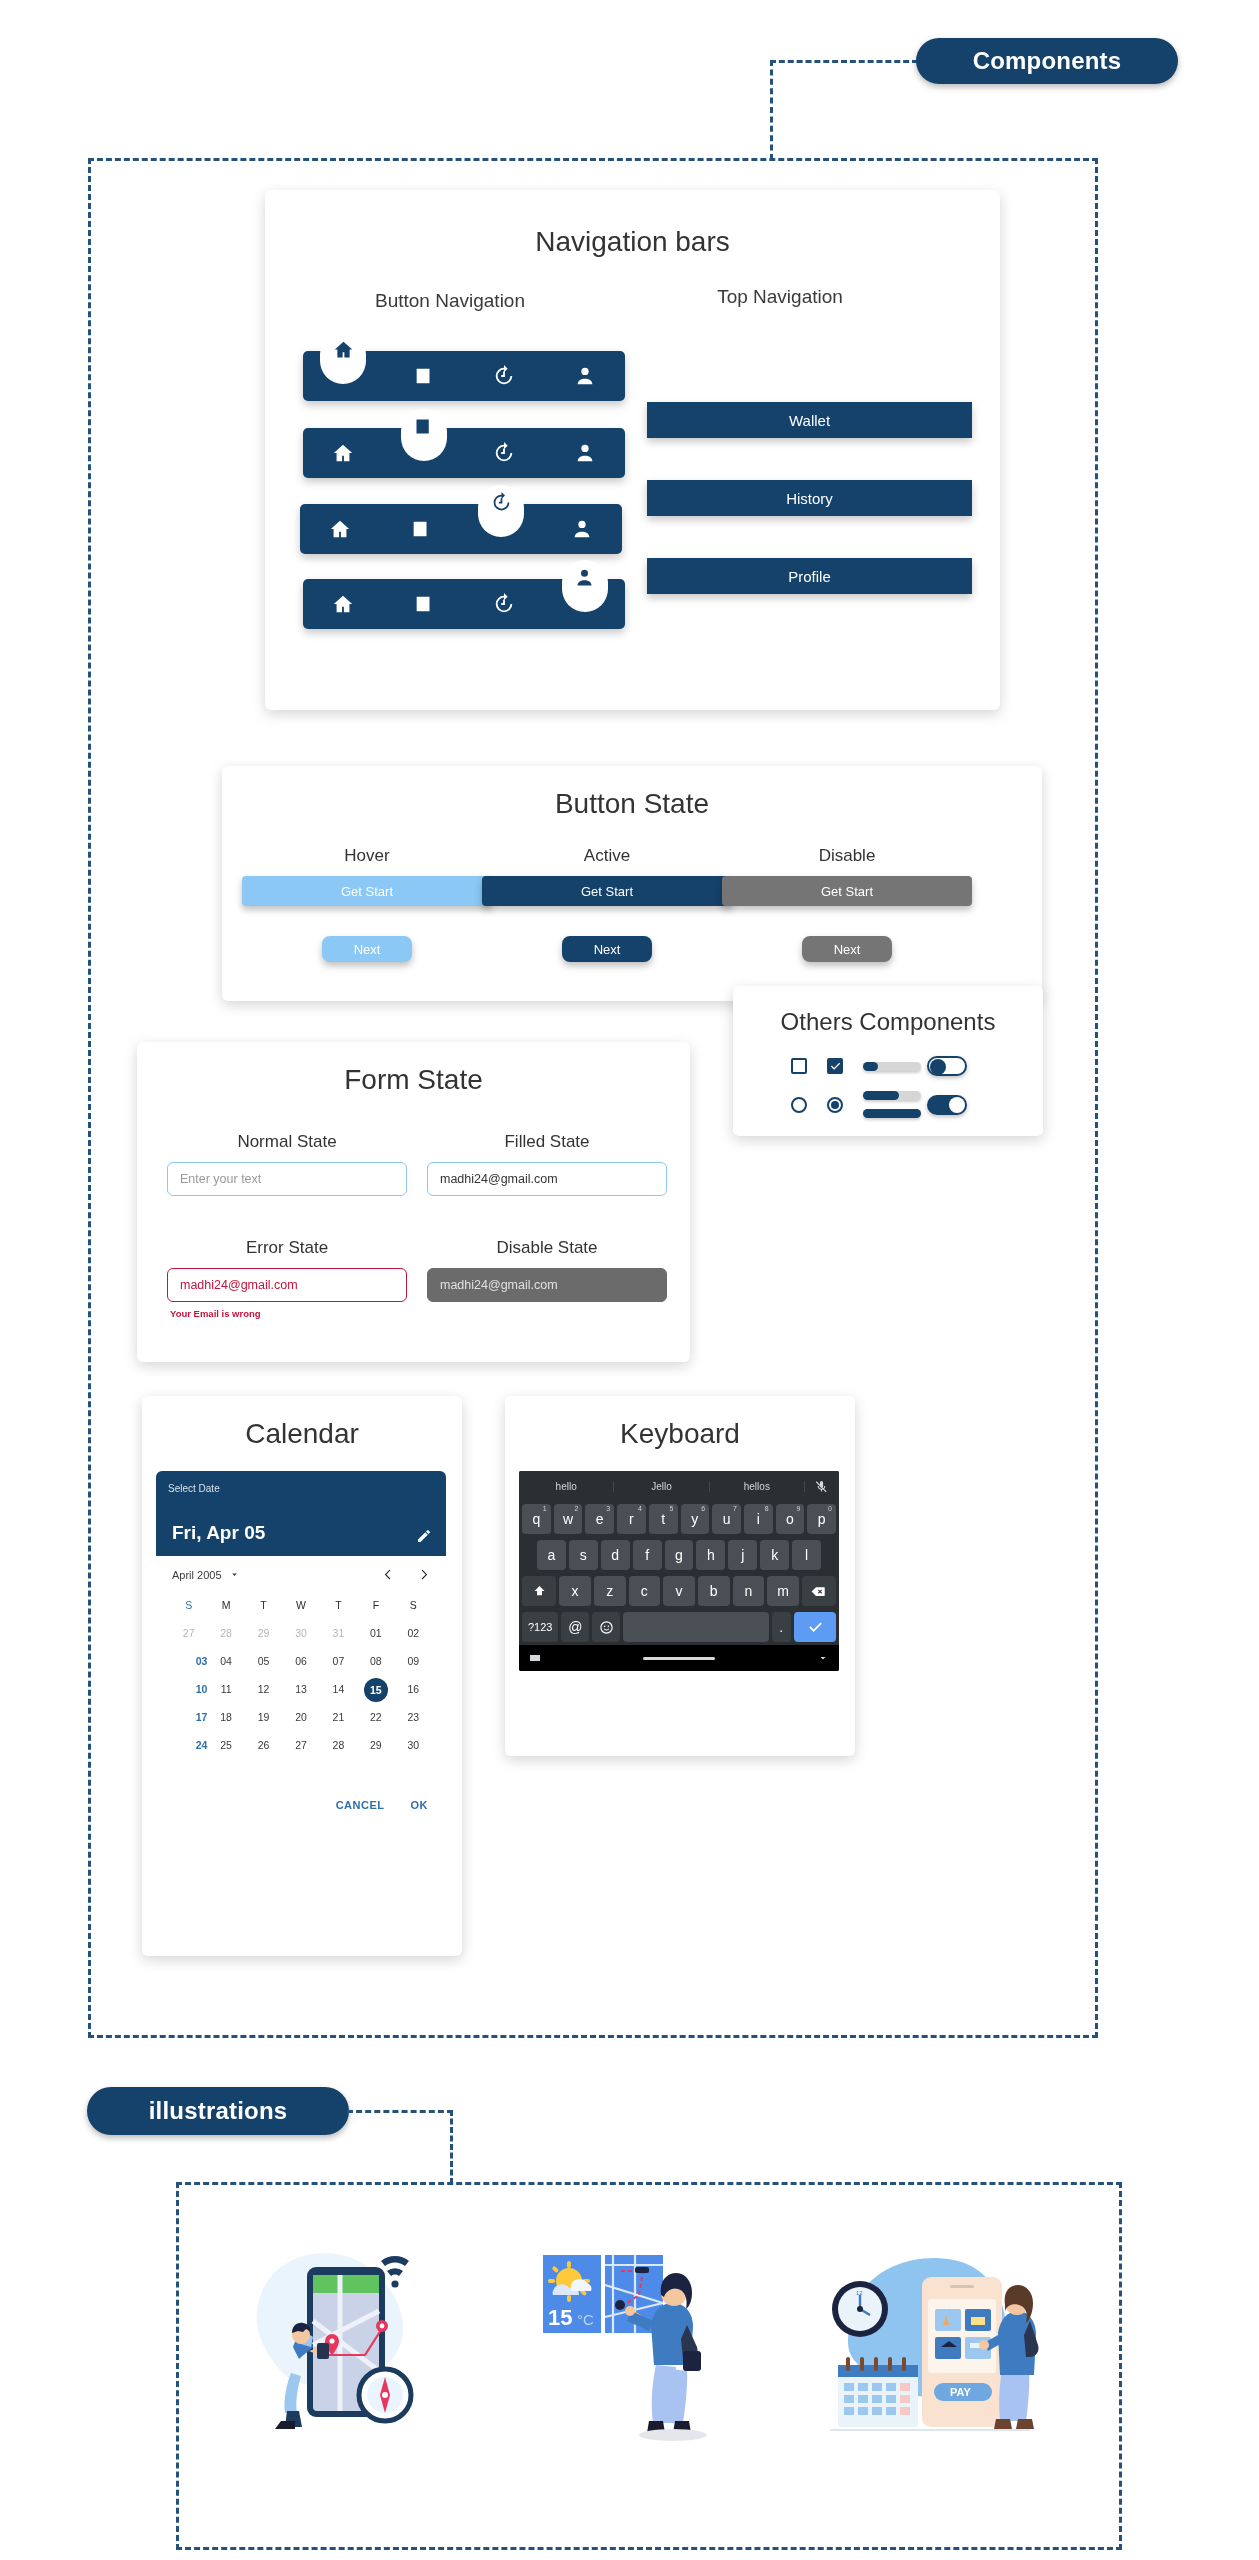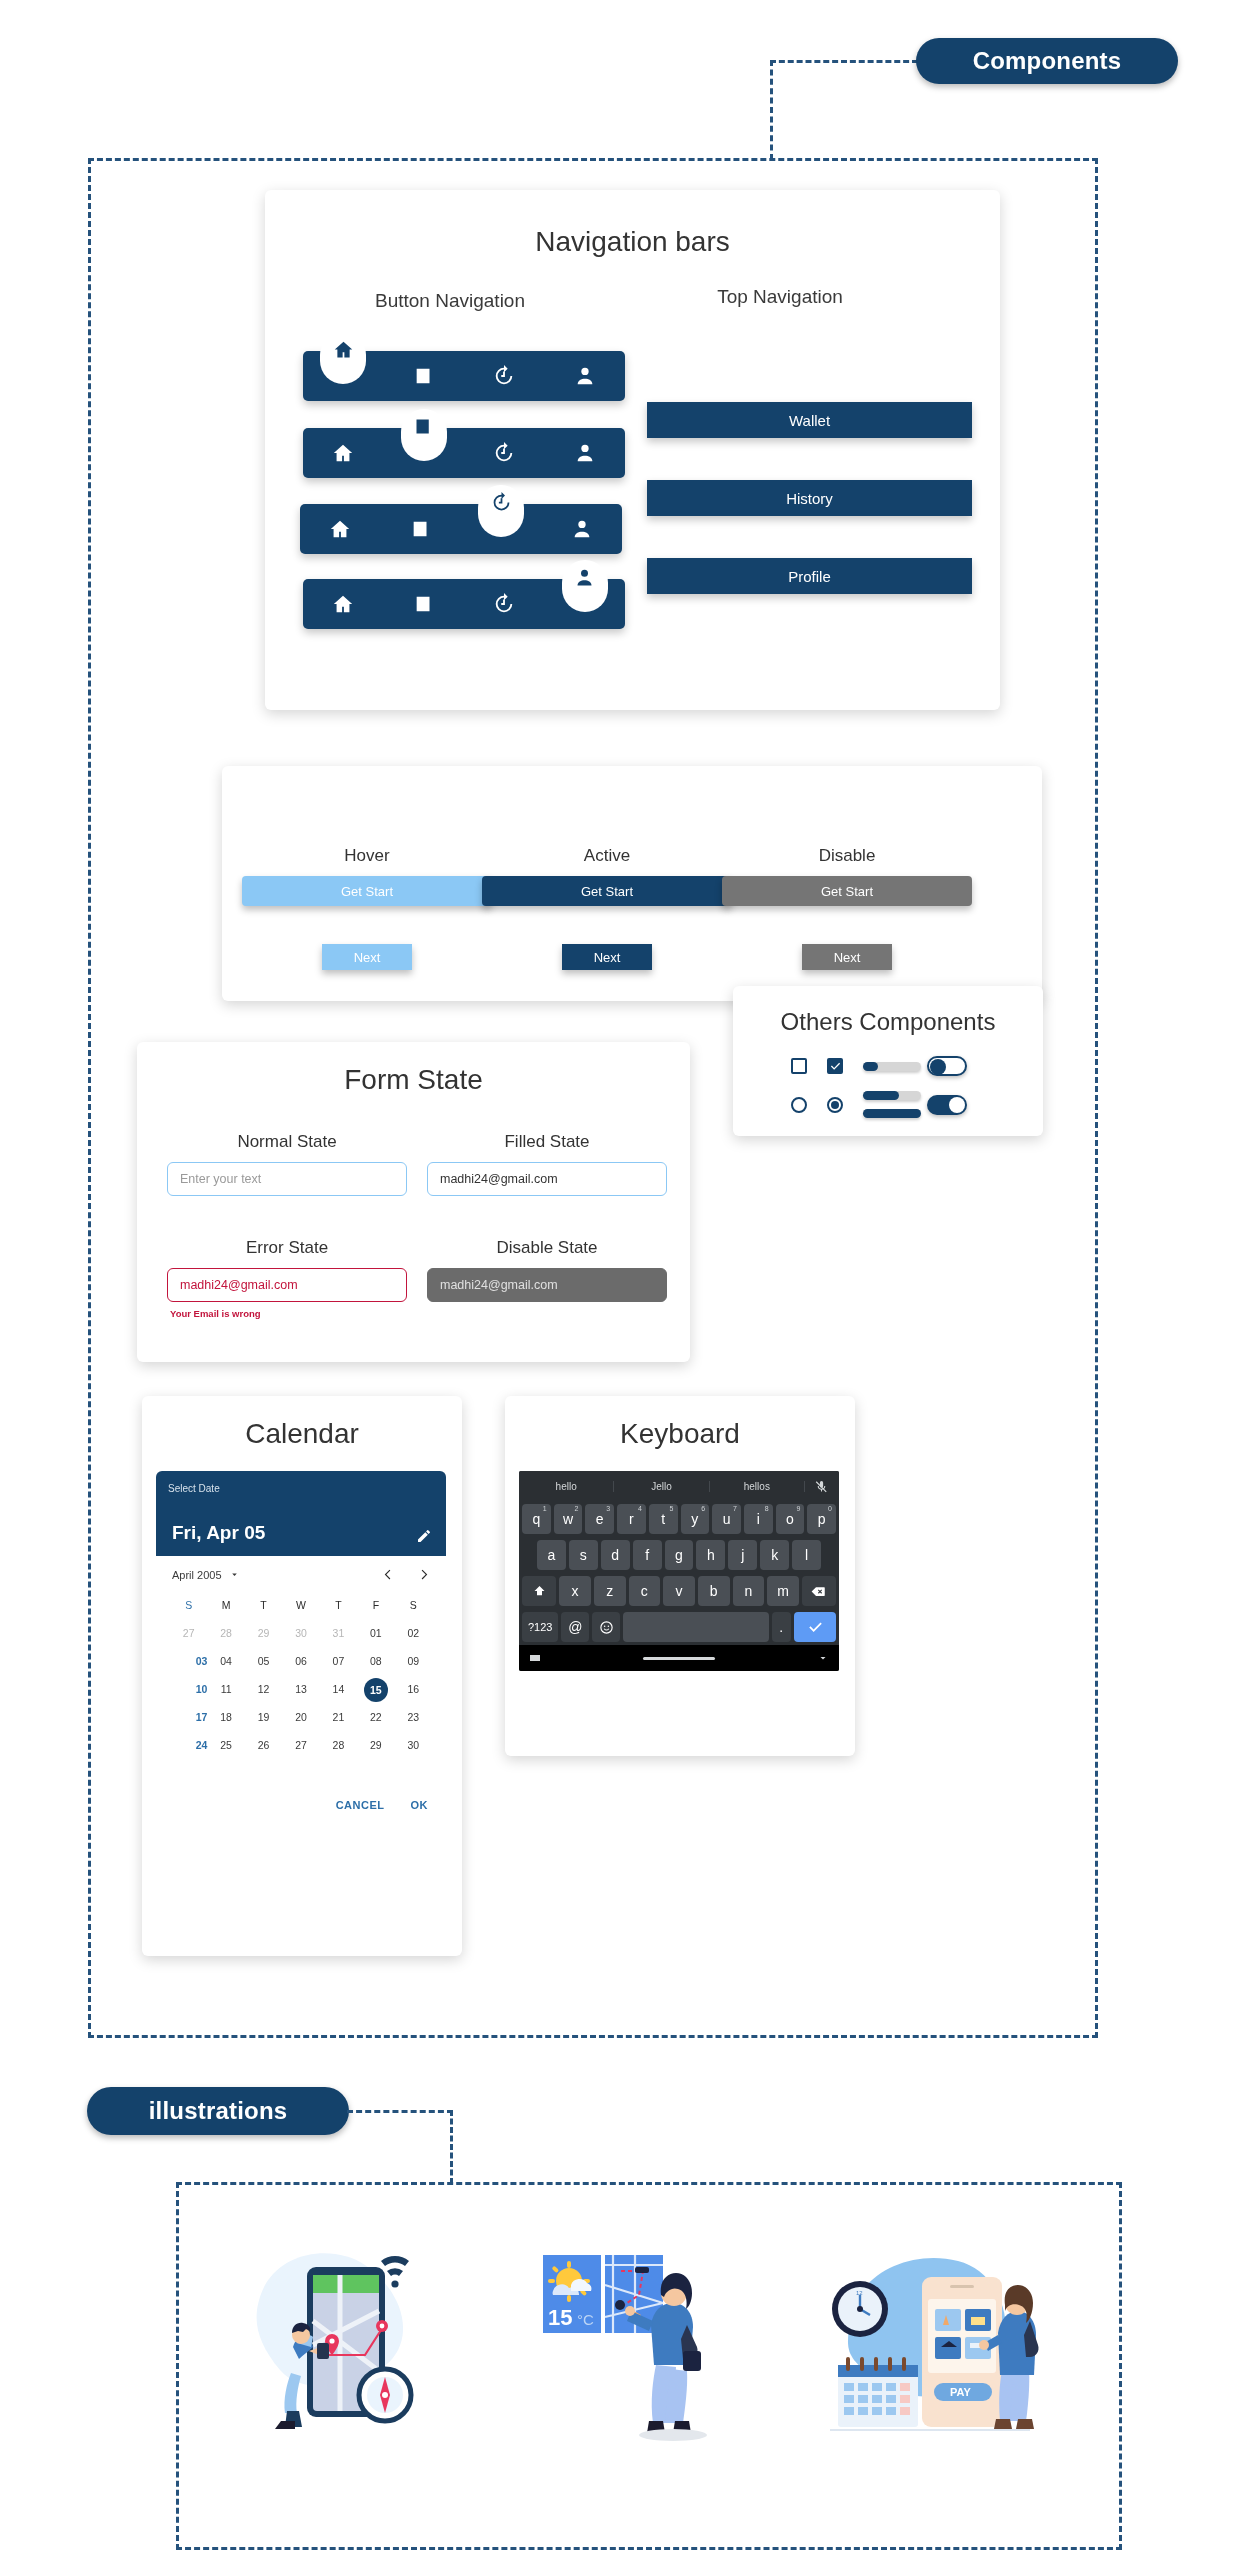--- a/index.html
+++ b/index.html
@@ -114,23 +114,23 @@
   #bs-col-0 { left: 20px; }
   #bs-col-1 { left: 260px; }
   #bs-col-2 { left: 500px; }
   .bs-head { font-size: 17px; color: #333; margin-bottom: 10px; }
   .bs-big {
     height: 30px; border-radius: 4px; color: #fff; font-size: 13px;
     display: flex; align-items: center; justify-content: center;
     box-shadow: 0 4px 7px rgba(0,0,0,.25); margin: 0 auto; width: 250px;
   }
   .bs-small {
-    height: 26px; width: 90px; border-radius: 0; color: #fff; font-size: 13px;
+    height: 26px; width: 90px; border-radius: 8px; color: #fff; font-size: 13px;
     display: flex; align-items: center; justify-content: center;
-    box-shadow: 0 4px 7px rgba(0,0,0,.25); margin: 38px auto 0;
+    box-shadow: 0 4px 7px rgba(0,0,0,.25); margin: 30px auto 0;
   }
   .c-hover   { background: #8BC8F5; }
   .c-active  { background: #14426B; }
   .c-disable { background: #757575; }
 
   
   #card-form { left: 137px; top: 1042px; width: 553px; height: 320px; }
   #form-title { margin-top: 22px; }
   .fs-cell { position: absolute; width: 240px; }
   #fs-0 { left: 30px; top: 90px; }
@@ -355,20 +355,21 @@
     </div>
   </div>
 
 
   <div class="navbtn" id="navbtn-0">Wallet</div>
   <div class="navbtn" id="navbtn-1">History</div>
   <div class="navbtn" id="navbtn-2">Profile</div>
 </div>
 
 <div class="card" id="card-btnstate">
+  <div class="card-title" id="btnstate-title">Button State</div>
 
   <div class="bs-col" id="bs-col-0">
     <div class="bs-head">Hover</div>
     <div class="bs-big c-hover">Get Start</div>
     <div class="bs-small c-hover">Next</div>
   </div>
   <div class="bs-col" id="bs-col-1">
     <div class="bs-head">Active</div>
     <div class="bs-big c-active">Get Start</div>
     <div class="bs-small c-active">Next</div>

